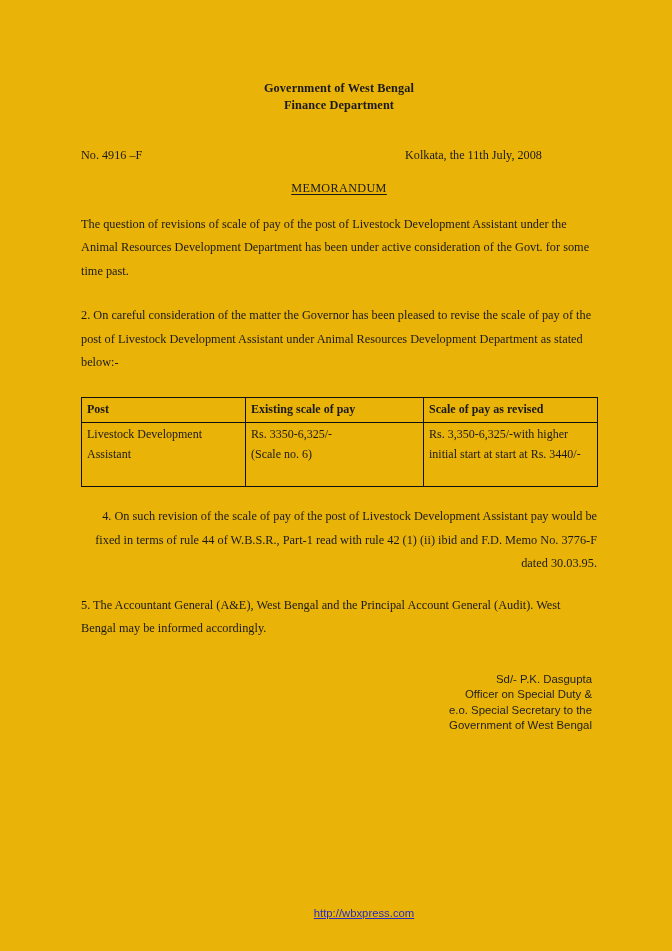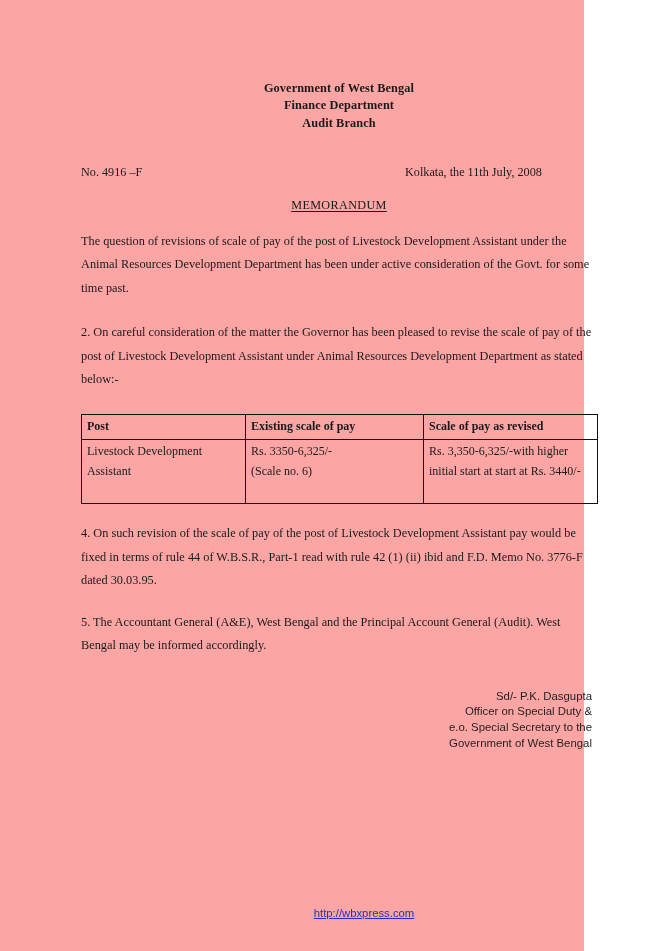--- a/index.html
+++ b/index.html
@@ -11,23 +11,23 @@
     width: 672px;
     height: 951px;
     position: relative;
     font-family: "Liberation Serif", "DejaVu Serif", serif;
     color: #1a1a1a;
     overflow: hidden;
   }
   .page {
     position: absolute;
     left: 0; top: 0;
-    width: 584px;
+    width: 672px;
     height: 951px;
-    background: #fca5a5;
+    background: #eab308;
   }
   .content {
     position: absolute;
     left: 81px;
     top: 0;
     width: 516px;
   }
 
   
   .letterhead {
@@ -73,21 +73,21 @@
 
   
   .para {
     font-size: 12.3px;
     line-height: 23.5px;
     text-align: left;
   }
   .para.p1 { margin-top: 17px; }
   .para.p2 { margin-top: 21px; }
   .para.p3 { margin-top: 23px; }
-  .para.p4 { margin-top: 18px; }
+  .para.p4 { margin-top: 18px; text-align: right; }
   .para.p5 { margin-top: 18px; }
 
   
   .tbl-wrap { margin-top: 22px; }
   table.pay {
     border-collapse: collapse;
     width: 516px;
     table-layout: fixed;
     font-size: 12px;
   }
@@ -140,21 +140,20 @@
 </style>
 </head>
 <body>
 
 <div class="page">
   <div class="content">
 
     <div class="letterhead">
       <div>Government of West Bengal</div>
       <div>Finance Department</div>
-      <div>Audit Branch</div>
     </div>
 
     <div class="refrow">
       <span class="memo-no">No. 4916 –F</span>
       <span class="place-date">Kolkata, the 11th July, 2008</span>
     </div>
 
     <div class="memo-title">
       <span>MEMORANDUM</span>
     </div>

